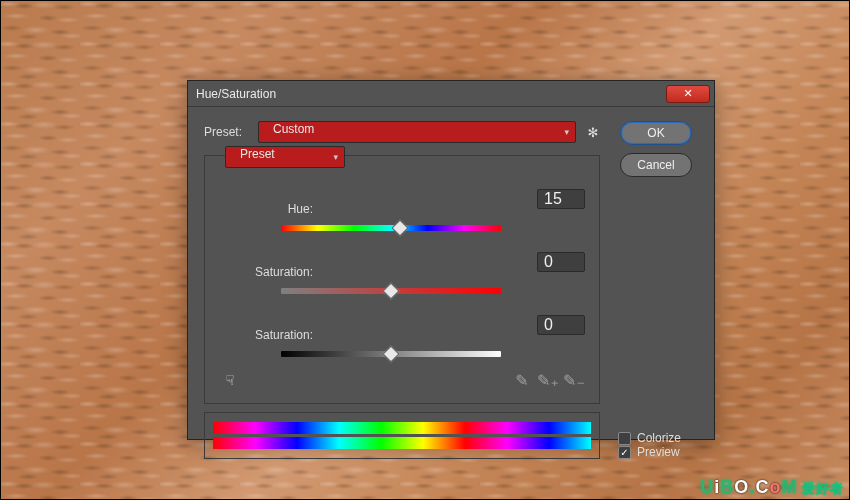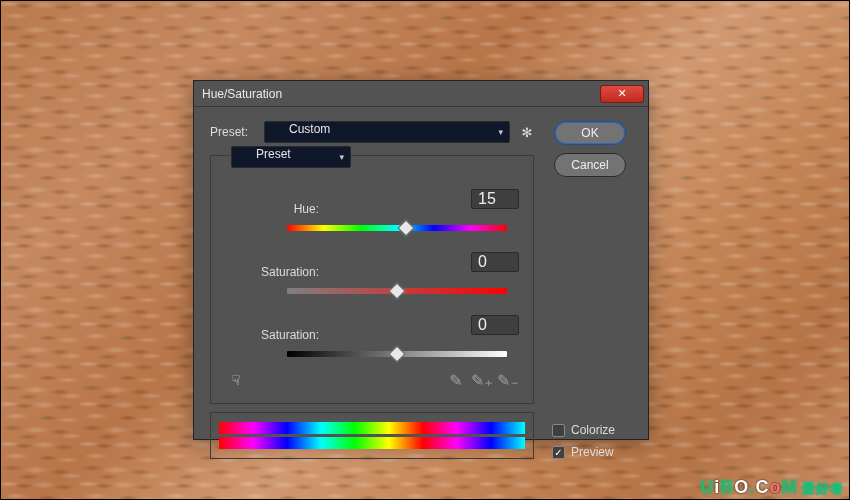--- a/index.html
+++ b/index.html
@@ -22,21 +22,21 @@
     radial-gradient(ellipse 11px 3px at 15% 70%, rgba(0,0,0,0.18), transparent),
     radial-gradient(ellipse 14px 4px at 45% 75%, rgba(255,255,255,0.22), transparent),
     radial-gradient(ellipse 10px 3px at 75% 80%, rgba(0,0,0,0.2), transparent),
     radial-gradient(ellipse 12px 3px at 90% 90%, rgba(255,255,255,0.2), transparent),
     radial-gradient(ellipse 11px 3px at 35% 92%, rgba(0,0,0,0.18), transparent);
   background-size: 80px 40px;
 }
 .frame-border { position: absolute; inset: 0; border: 1px solid #000; pointer-events: none; }
 
 .dialog {
-  position: absolute; left: 193px; top: 80px; width: 456px; height: 360px;
+  position: absolute; left: 187px; top: 80px; width: 528px; height: 360px;
   background: #535353; border: 1px solid #242424;
   box-shadow: 0 4px 20px rgba(0,0,0,0.35);
 }
 .titlebar {
   height: 26px; background: #535353; border-bottom: 1px solid #383838;
   display: flex; align-items: center; padding: 0 0 0 8px; color: #eaeaea; font-size: 12px;
 }
 .titlebar .title { flex: 1; }
 .close-btn {
   width: 44px; height: 18px; margin-right: 4px;
@@ -45,22 +45,22 @@
   display: flex; align-items: center; justify-content: center;
   color: #fff; font-size: 11px; cursor: pointer;
 }
 .body { padding: 14px 16px 12px 16px; color: #ddd; display: flex; gap: 14px; }
 .left { flex: 1; }
 .right { width: 84px; display: flex; flex-direction: column; align-items: center; gap: 8px; }
 
 .preset-row { display: flex; align-items: center; gap: 10px; margin-bottom: 12px; }
 .preset-label { font-size: 12px; width: 44px; }
 .select {
-  background: #0f172a; border: 1px solid #2a2a2a; color: #e6e6e6;
-  font-size: 12px; height: 22px; padding: 0 22px 0 24px; position: relative; border-radius: 2px;
+  background: #b91c1c; border: 1px solid #2a2a2a; color: #e6e6e6;
+  font-size: 12px; height: 22px; padding: 0 22px 0 14px; position: relative; border-radius: 2px;
 }
 .select.preset { flex: 1; }
 .select .chev { position: absolute; right: 6px; top: 5px; font-size: 9px; color: #ccc; }
 .gear { width: 14px; height: 14px; display: inline-flex; align-items: center; justify-content: center; font-size: 13px; color: #ddd; }
 
 .panel { border: 1px solid #3a3a3a; padding: 10px 14px 14px 14px; position: relative; }
 .channel-wrap { position: relative; top: -20px; left: 6px; width: 120px; }
 .select.channel { width: 120px; }
 
 .slider-group { margin-top: -6px; }
@@ -94,21 +94,21 @@
 .btn {
   width: 72px; height: 24px; border: 1px solid #2a2a2a; border-radius: 12px;
   background: #737373; color: #eee; font-size: 12px;
   display: flex; align-items: center; justify-content: center; cursor: pointer;
 }
 .btn.ok { border: 1px solid #1f4f8f; box-shadow: inset 0 0 0 1px #2b6cc0; }
 
 .check-row { display: flex; align-items: center; gap: 6px; font-size: 12px; color: #ddd; }
 .cbox { width: 13px; height: 13px; border: 1px solid #888; background: #3f3f3f; display: inline-flex; align-items: center; justify-content: center; font-size: 10px; color: #fff; border-radius: 2px; }
 .cbox.checked::after { content: "✓"; }
-.right .checks { margin-top: auto; display: flex; flex-direction: column; gap: 8px; align-items: flex-start; width: 100%; padding-left: 4px; }
+.right .checks { margin-top: auto; display: flex; flex-direction: column; gap: 0; align-items: flex-start; width: 100%; padding-left: 4px; }
 
 .watermark {
   position: absolute; right: 6px; bottom: 2px; color: #fff; font-weight: bold;
   font-size: 18px; letter-spacing: 1px;
   text-shadow: 0 0 3px #0b7; font-family: Arial, sans-serif;
 }
 .watermark .g { color: #2fb36e; }
 .watermark .o { color: #fff; text-shadow: 0 0 2px #000; }
 .watermark .cn { color: #18c07c; font-size: 13px; }
 </style>

